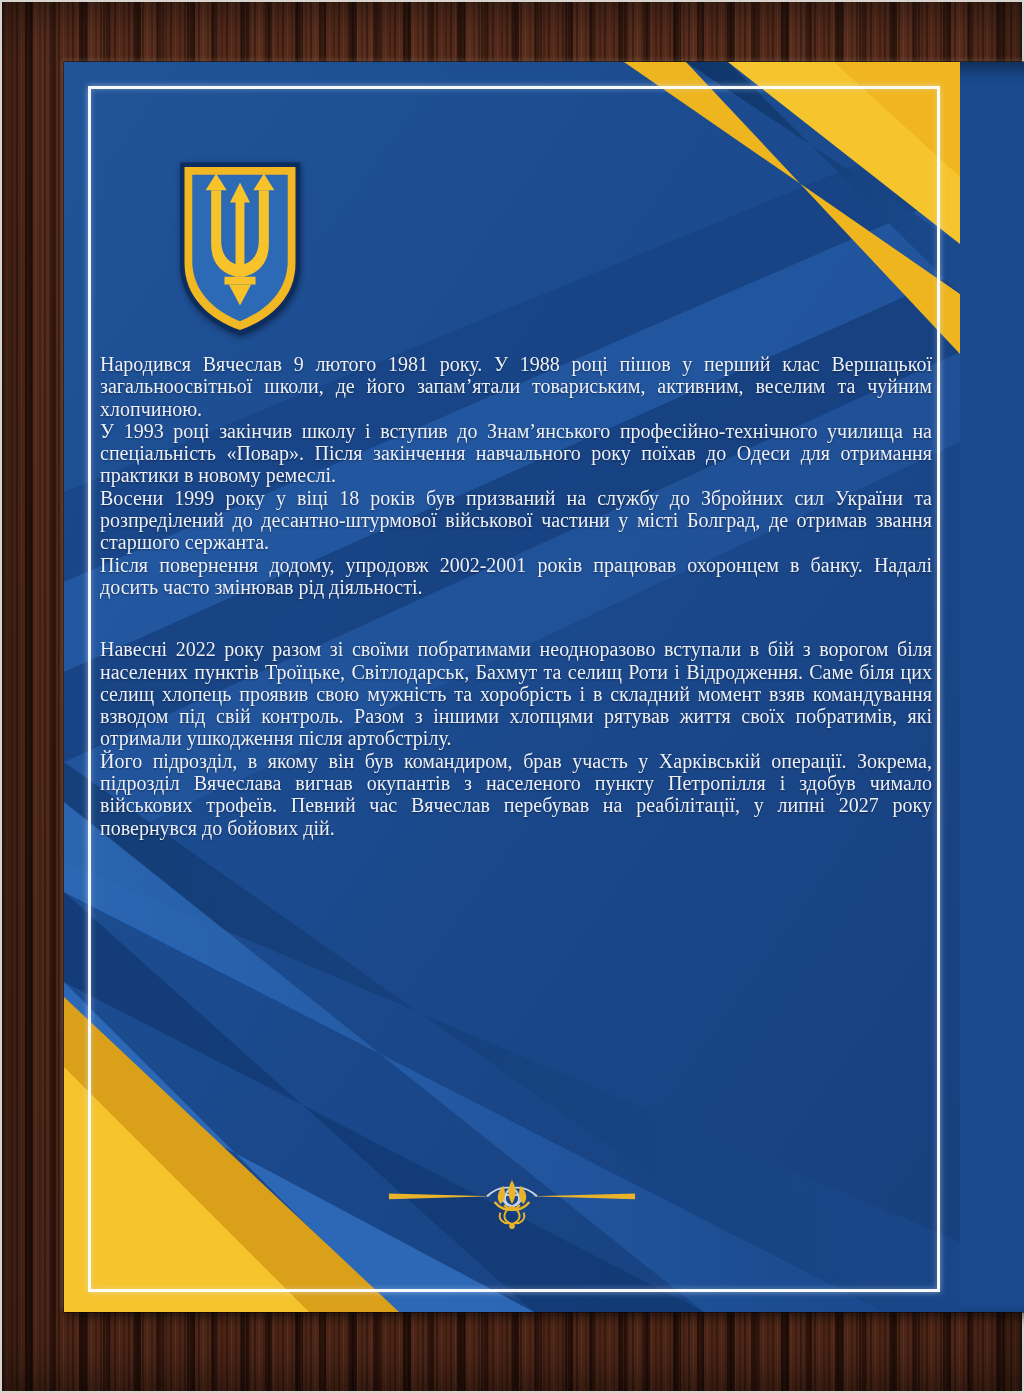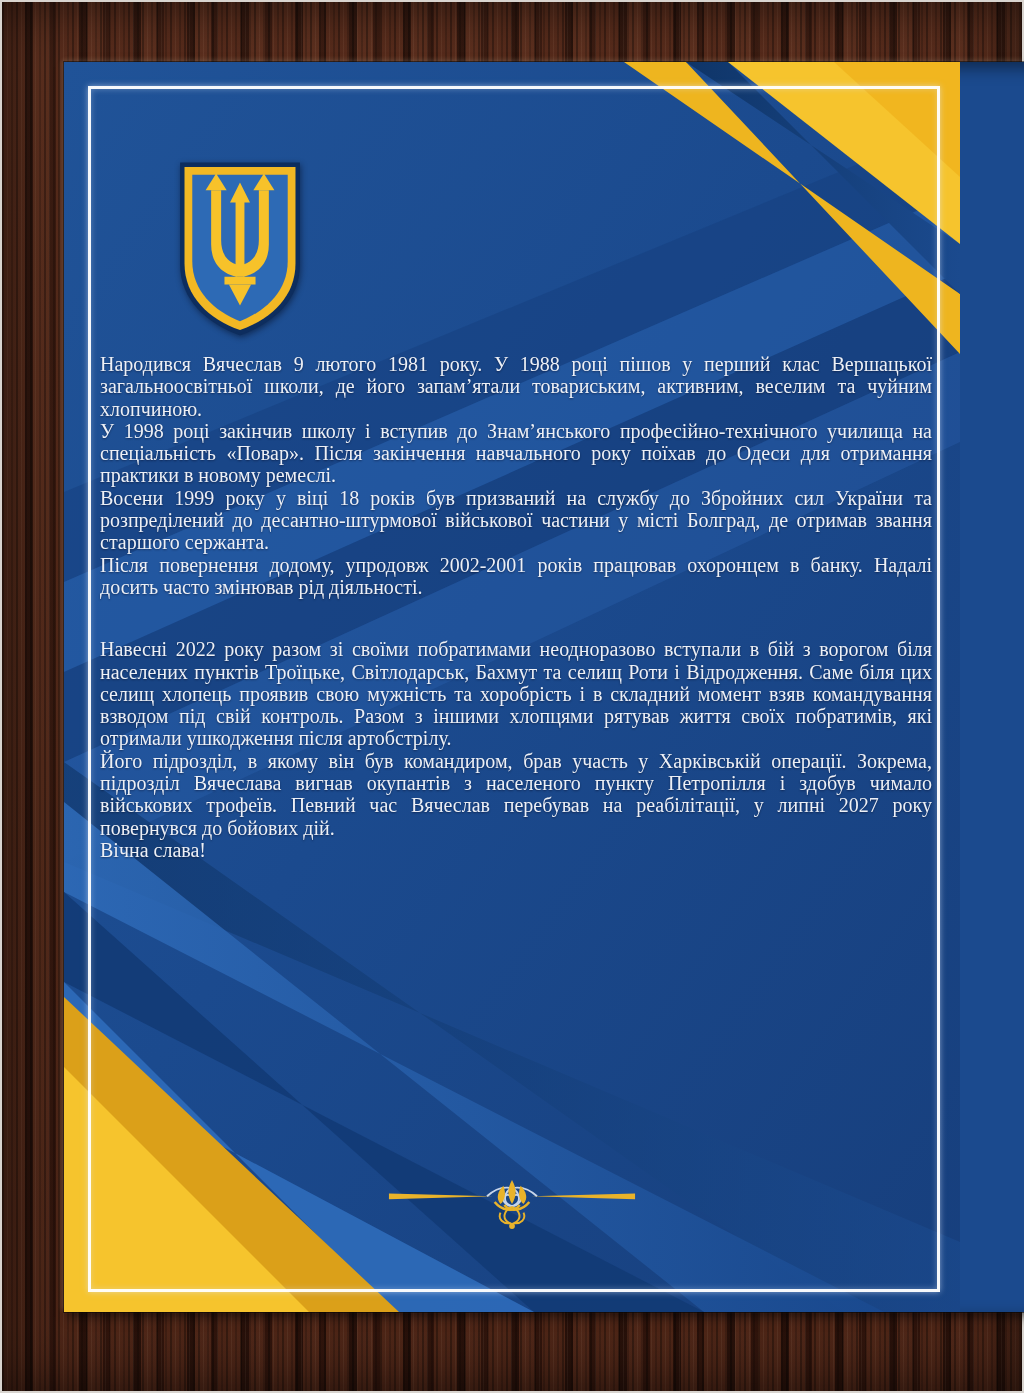--- a/index.html
+++ b/index.html
@@ -122,26 +122,25 @@
         <polygon points="91,29 72,29 81.5,14"></polygon>
 
         <rect x="46" y="107" width="28" height="7"></rect>
         <polygon points="50,114 70,114 60,133"></polygon>
       </g>
     </svg>
   </div>
 
   <div class="memorial-text">
       <p class="">Народився Вячеслав 9 лютого 1981 року. У 1988 році пішов у перший клас Вершацької загальноосвітньої школи, де його запам’ятали товариським, активним, веселим та чуйним хлопчиною.</p>
-      <p class="">У 1998 році закінчив школу і вступив до Знам’янського професійно-технічного училища на спеціальність «Повар». Після закінчення навчального року поїхав до Одеси для отримання практики в новому ремеслі.</p>
+      <p class="">У 1993 році закінчив школу і вступив до Знам’янського професійно-технічного училища на спеціальність «Повар». Після закінчення навчального року поїхав до Одеси для отримання практики в новому ремеслі.</p>
       <p class="">Восени 1999 року у віці 18 років був призваний на службу до Збройних сил України та розпреділений до десантно-штурмової військової частини у місті Болград, де отримав звання старшого сержанта.</p>
       <p class="">Після повернення додому, упродовж 2002-2001 років працював охоронцем в банку. Надалі досить часто змінював рід діяльності.</p>
       <p class="gap">Навесні 2022 року разом зі своїми побратимами неодноразово вступали в бій з ворогом біля населених пунктів Троїцьке, Світлодарськ, Бахмут та селищ Роти і Відродження. Саме біля цих селищ хлопець проявив свою мужність та хоробрість і в складний момент взяв командування взводом під свій контроль. Разом з іншими хлопцями рятував життя своїх побратимів, які отримали ушкодження після артобстрілу.</p>
       <p class="">Його підрозділ, в якому він був командиром, брав участь у Харківській операції. Зокрема, підрозділ Вячеслава вигнав окупантів з населеного пункту Петропілля і здобув чимало військових трофеїв. Певний час Вячеслав перебував на реабілітації, у липні 2027 року повернувся до бойових дій.</p>
-      <p class="">Вічна слава!</p>
     </div>
 
   <div class="flourish">
     <svg viewBox="0 0 260 58" aria-hidden="true">
       <g>
         <polygon points="2,19 110,22 2,25" fill="var(--gold,#e9b32a)"></polygon>
         <polygon points="258,19 150,22 258,25" fill="var(--gold,#e9b32a)"></polygon>
 
         <path d="M104,22 c14,-13 31,-11 33,0 c2,9 -10,14 -15,6 c-3,-5 2,-9 6,-7" fill="none" stroke="var(--silver,#c9d6ea)" stroke-width="2"></path>
         <path d="M156,22 c-14,-13 -31,-11 -33,0 c-2,9 10,14 15,6 c3,-5 -2,-9 -6,-7" fill="none" stroke="var(--silver,#c9d6ea)" stroke-width="2"></path>

